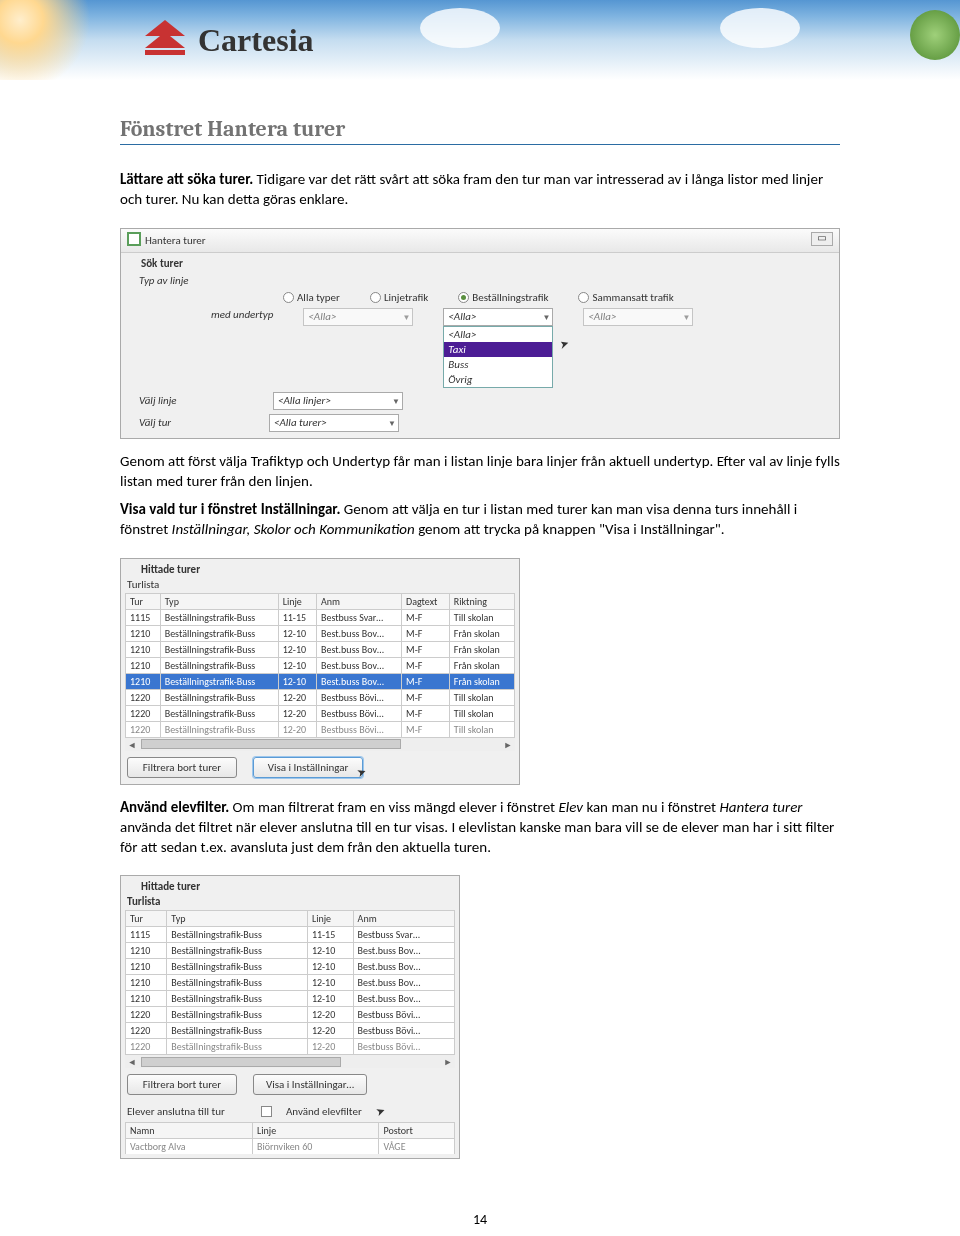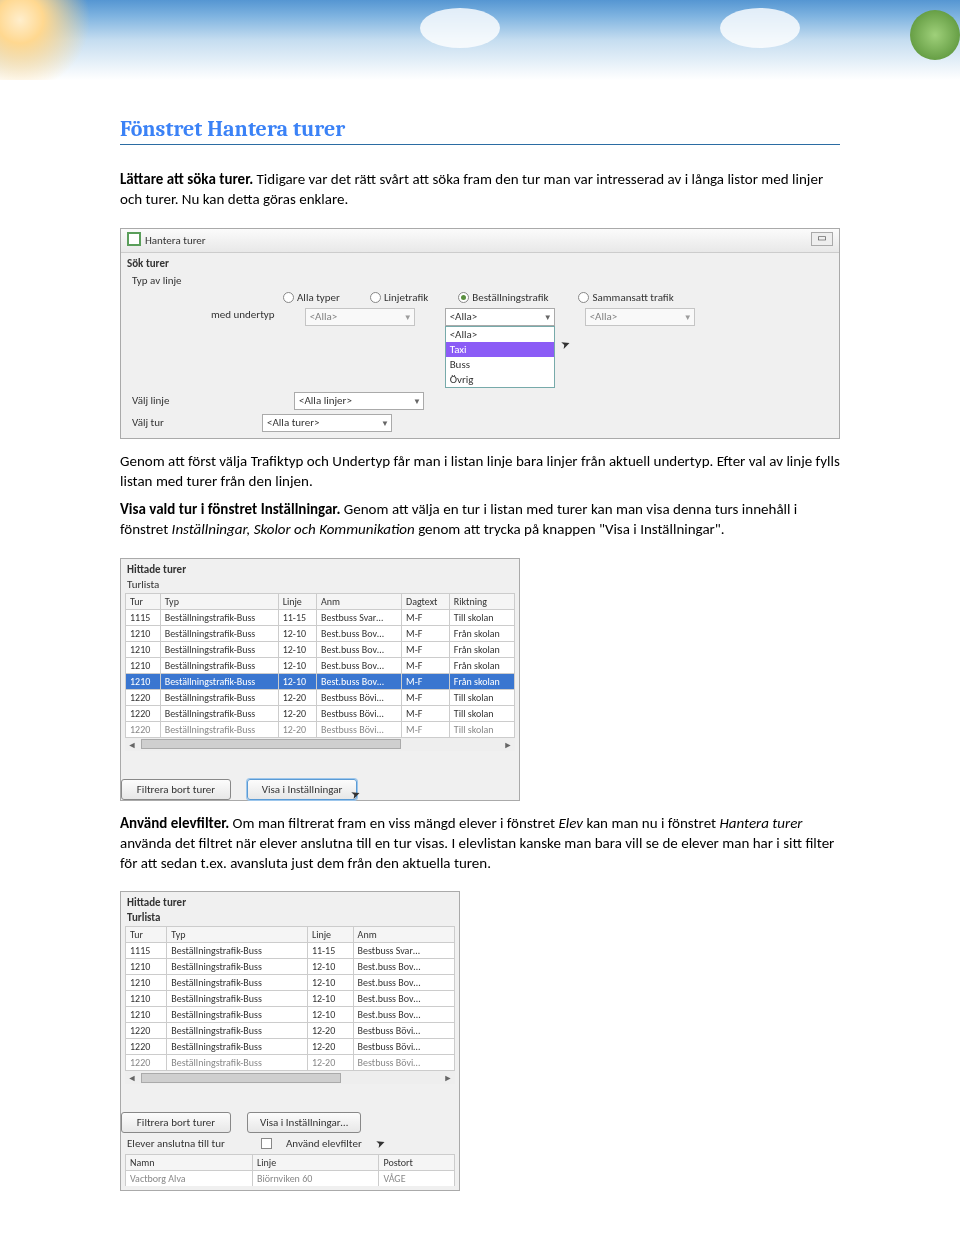--- a/index.html
+++ b/index.html
@@ -42,21 +42,21 @@
     width:50px;height:50px;
     background:radial-gradient(circle,#9fd07a,#4f8a2f);
     border-radius:50%;
   }
   .logo-wrap { display: flex; align-items: center; gap: 8px; z-index:2;}
   .logo-mark svg { width: 50px; height: 40px; }
   .logo-text { font-size: 32px; font-weight: bold; color: #333; font-family: "Times New Roman", serif;}
   .page-content { padding: 36px 120px 20px 120px; }
   h2.section-title {
     font-family: Cambria, Georgia, serif;
-    color: #3b82f6;
+    color: #737373;
     font-size: 22px;
     font-weight: bold;
     border-bottom: 1px solid #2b6ca3;
     padding-bottom: 2px;
     margin: 0 0 24px 0;
   }
   p { font-size: 15px; line-height: 1.35; margin: 0 0 8px 0; }
   .bold { font-weight: bold; }
   .italic { font-style: italic; }
   .block { margin-bottom: 18px; }
@@ -75,69 +75,79 @@
     display:flex;
     align-items:center;
     gap:4px;
     position:relative;
   }
   .win-title .min{
     position:absolute;right:6px;top:3px;
     border:1px solid #aaa;width:22px;height:14px;
     background:#eee;font-size:10px;text-align:center;line-height:10px;
   }
-  .group-title { font-weight: bold; padding: 4px 6px 2px; }
-  .form-row { display: flex; align-items: center; padding: 2px 11px; gap: 6px; }
+  .group-title { font-weight: bold; padding: 4px 20px 2px; }
+  .form-row { display: flex; align-items: center; padding: 2px 18px; gap: 6px; font-style: italic; }
   .label { width: 100px; }
   .radio-row { display:flex; gap:30px; align-items:center; padding:2px 6px 2px 162px;}
   .radio { display:inline-flex;align-items:center;gap:3px;}
   .radio .dot{width:11px;height:11px;border:1px solid #888;border-radius:50%;background:#fff;display:inline-block;position:relative;}
   .radio.sel .dot::after{content:"";position:absolute;width:5px;height:5px;background:#5a8f3f;border-radius:50%;left:2px;top:2px;}
   .combo {
     display:inline-flex;align-items:center;justify-content:space-between;
     border:1px solid #aaa;background:#fff;height:18px;min-width:110px;padding:0 2px 0 4px;
   }
   .combo .arrow{font-size:8px;color:#666;}
   .dropdown-open {
     border:1px solid #7aa;background:#fff;width:110px;
   }
   .dropdown-open .opt{padding:1px 4px;}
-  .dropdown-open .opt.hl{background:#8b5cf6;color:#fff;}
+  .dropdown-open .opt.hl{background:#4c1d95;color:#fff;}
   .sub-indent{margin-left:162px;}
   
   .tlist{width:100%;border-collapse:collapse;background:#fff;font-size:10px;}
   .tlist th,.tlist td{border:1px solid #ccc;padding:1px 4px;text-align:left;white-space:nowrap;}
   .tlist th{background:#f5f5f5;font-weight:normal;}
   .tlist tr.hl td{background:#3a76d0;color:#fff;}
   .tlist tr.clip td{color:#888;border-bottom:none;}
   .btn{
     display:inline-flex;align-items:center;justify-content:center;
     border:1px solid #888;border-radius:3px;
     background:linear-gradient(#fcfcfc,#e7e7e7);
     padding:3px 12px;font-size:11px;cursor:default;min-width:110px;
   }
   .btn.focus{border-color:#5b9bd5;box-shadow:0 0 0 1px #9cc6ec;justify-content:center;}
-  .btn-row{display:flex;gap:16px;margin-top:28px;}
+  .btn-row{padding:6px;display:flex;gap:16px;}
   .scroll-h{height:14px;background:#eee;border-top:1px solid #ccc;display:flex;align-items:center;}
   .scroll-h .thumb{width:260px;height:10px;background:#cfcfcf;border:1px solid #aaa;margin-left:2px;}
   .scroll-h .ar{width:14px;text-align:center;font-size:9px;color:#666;}
   .chk{width:11px;height:11px;border:1px solid #888;background:#fff;display:inline-block;}
   .elev-row{display:flex;align-items:center;gap:14px;padding:4px 6px;}
   .cursor{display:inline-block;transform:rotate(-20deg);font-size:11px;}
   .pagen{text-align:center;padding:20px 0;font-size:14px;}
   .combo-wrap{position:relative;display:inline-block;}
   .dropdown-open{position:relative;}
 </style>
 </head>
 <body>
 
 <div class="header-banner">
   <div class="cloud c1"></div>
   <div class="cloud c2"></div>
   <div class="gball"></div>
+  <div class="logo-wrap">
+    <span class="logo-mark">
+      <svg viewBox="0 0 50 40">
+          <path d="M25 2 L45 18 L5 18 Z" fill="#c83232"></path>
+          <path d="M25 14 L45 30 L5 30 Z" fill="#c83232"></path>
+          <rect x="5" y="32" width="40" height="5" fill="#c83232"></rect>
+        </svg>
+    </span>
+    <span class="logo-text">Cartesia</span>
+  </div>
 </div>
 
 <div class="page-content">
 
   <h2 class="section-title">Fönstret Hantera turer</h2>
 
   <p class="block">
     <span class="bold">Lättare att söka turer.</span><span> Tidigare var det rätt svårt att söka fram den tur man var intresserad av i långa listor med linjer och turer. Nu kan detta göras enklare.</span>
   </p>
 
@@ -193,21 +203,21 @@
         </div>
         <span class="cursor" style="position:absolute;left:116px;top:30px;">➤</span>
       </span>
       <span class="combo" style="opacity:.6;">
           <span>&lt;Alla&gt;</span>
           <span class="arrow">▼</span>
         </span>
     </div>
     <div class="form-row">
       <span class="label">Välj linje</span>
-      <span class="combo" style="margin-left:56px;min-width:130px;gap:44px;">
+      <span class="combo" style="margin-left:28px;min-width:130px;gap:44px;">
           <span>&lt;Alla linjer&gt;</span>
           <span class="arrow">▼</span>
         </span>
     </div>
     <div class="form-row" style="padding-bottom:6px;">
       <span class="label">Välj tur</span>
       <span class="combo" style="margin-left:24px;min-width:130px;">
           <span>&lt;Alla turer&gt;</span>
           <span class="arrow">▼</span>
         </span>

